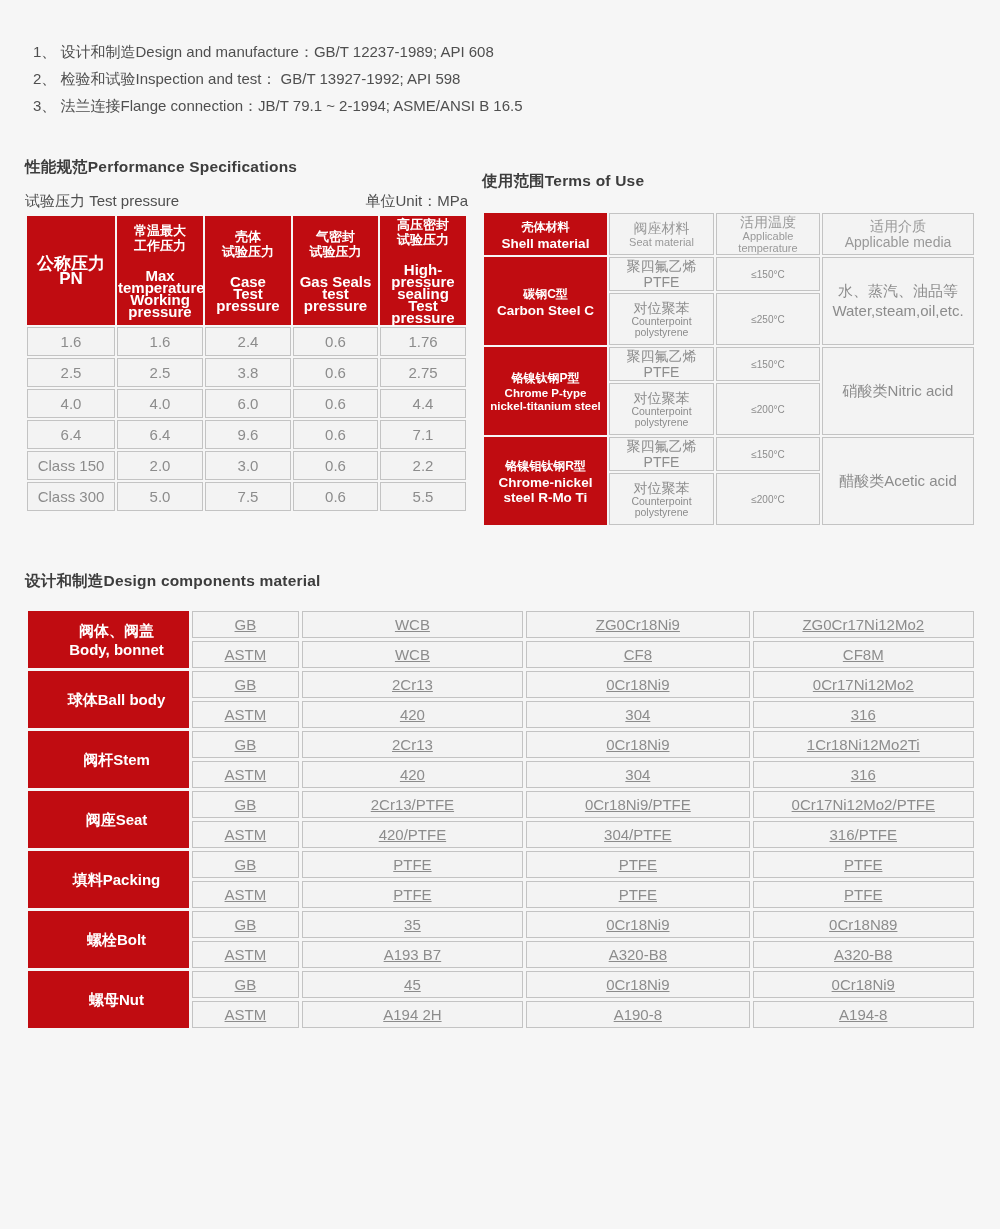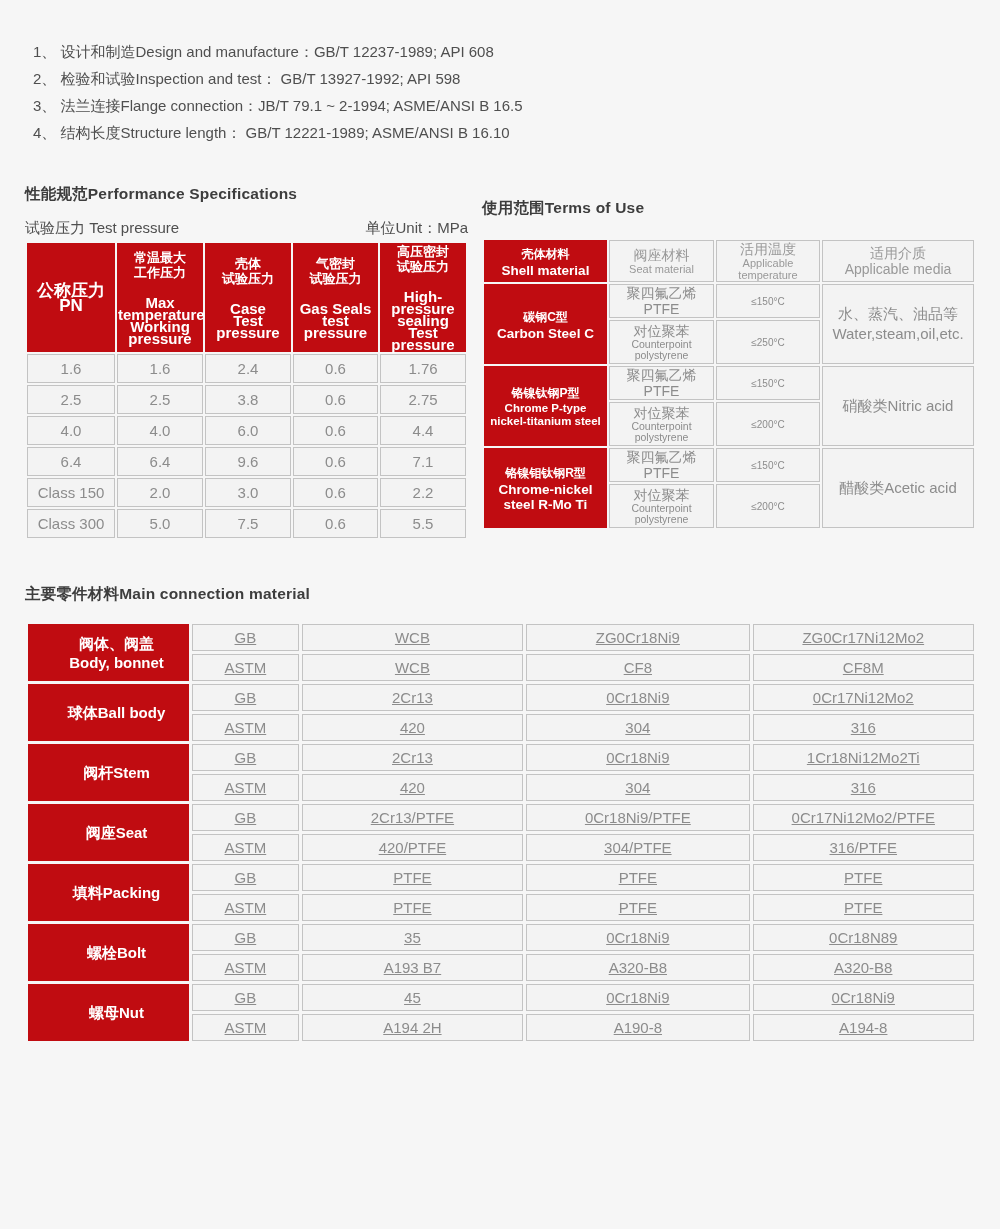--- a/index.html
+++ b/index.html
@@ -79,39 +79,38 @@
   .terms .gray-h .en{display:block;font-size:11px;line-height:12px;color:var(--gray-head);white-space:pre-line;}
   .terms .gray-h.media-h .en{font-size:14px;line-height:16px;}
   .terms .shell .zh{display:block;font-size:12px;line-height:18px;}
   .terms .shell .en{display:block;font-size:13.5px;line-height:15px;white-space:pre-line;}
   .terms .shell.small-en .en{font-size:11.5px;line-height:13px;}
   .terms td.seat{height:32px;}
   .terms td.seat .zh{display:block;font-size:14px;line-height:16px;}
   .terms td.seat .en{display:block;font-size:10.5px;line-height:11px;white-space:pre-line;}
   .terms td.temp{font-size:10px;}
   .terms td.media{font-size:15px;line-height:20px;}
-  .terms tr.row-b td.seat{height:44px;}
+  .terms tr.row-b td.seat{height:52px;}
 
   
   .components-sec{margin-top:44px;}
   table.comp{width:952px;table-layout:fixed;margin-top:16px;border-spacing:3px;}
   table.comp td{height:27px;text-decoration:underline;}
   table.comp th.redcell{font-size:15px;line-height:19px;white-space:pre-line;padding-left:16px;}
 </style>
 </head>
 <body>
 
 <div class="content">
 
   <div>
     <div class="standards-list">
       <div class="item">1、 设计和制造Design and manufacture：GB/T 12237-1989; API 608</div>
       <div class="item">2、 检验和试验Inspection and test： GB/T 13927-1992; API 598</div>
       <div class="item">3、 法兰连接Flange connection：JB/T 79.1 ~ 2-1994; ASME/ANSI B 16.5</div>
-      <div class="item">4、 结构长度Structure length： GB/T 12221-1989; ASME/ANSI B 16.10</div>
     </div>
   </div>
 
   <div class="two-col">
 
     <div class="col-left">
       <div class="sec-title">性能规范Performance Specifications</div>
       <div class="sub-row">
         <span>试验压力  Test pressure</span>
         <span>单位Unit：MPa</span>
@@ -289,21 +288,21 @@
 polystyrene</span>
               </td>
           <td class="cell temp">≤200°C</td>
         </tr>
       </tbody>
         </table>
     </div>
   </div>
 
   <div class="components-sec">
-    <div class="sec-title">主要零件材料Main connection material</div>
+    <div class="sec-title">设计和制造Design components material</div>
     <table class="comp">
       <colgroup>
           <col style="width:160px">
           <col style="width:106px">
           <col style="width:220px">
           <col style="width:222px">
           <col style="width:220px">
         </colgroup>
 
       <tbody>

